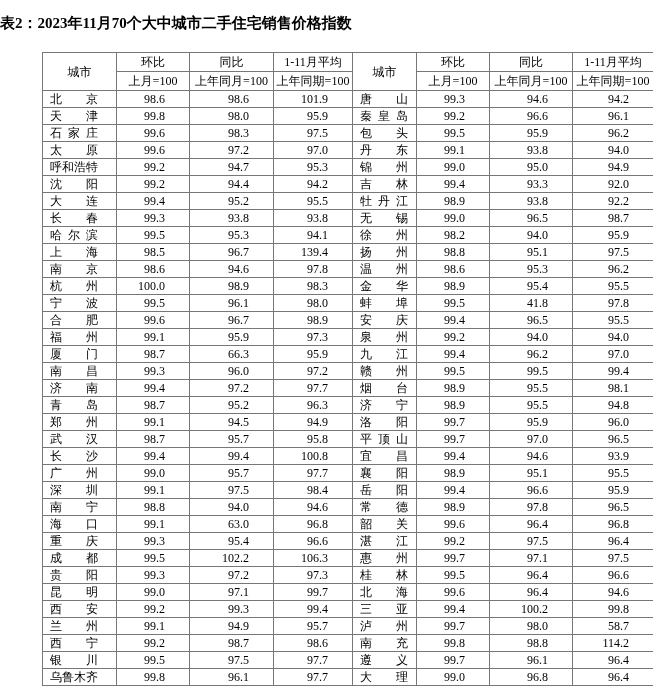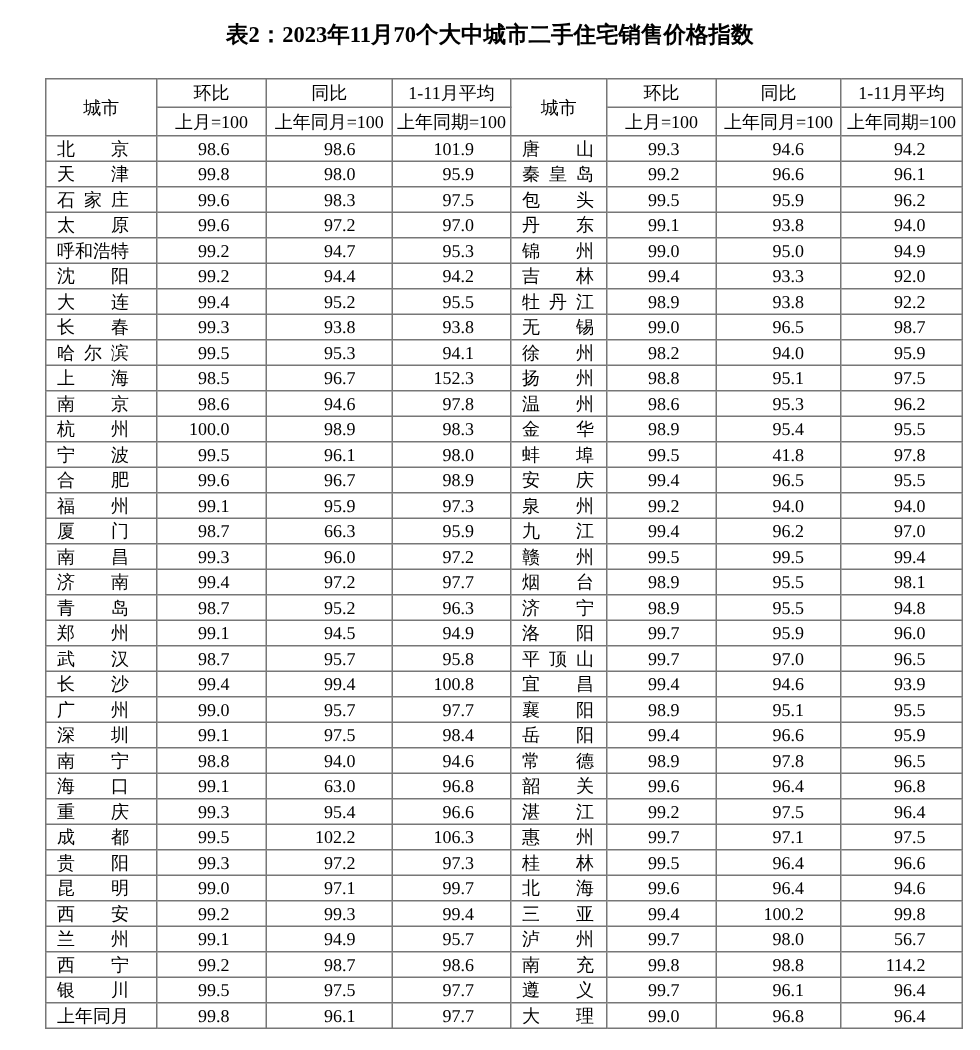--- a/index.html
+++ b/index.html
@@ -10,27 +10,27 @@
   body {
     width: 653px;
     height: 700px;
     overflow: hidden;
     color: #000;
     font-family: "Liberation Serif", "DejaVu Serif", serif;
   }
   .title {
     font-size: 15px;
     font-weight: bold;
-    text-align: center;
+    text-align: left;
     margin: 14px 0 19px 0;
   }
   table.price-table {
     border-collapse: collapse;
     table-layout: fixed;
-    margin-left: 30px;
+    margin-left: 42px;
     width: 611px;
   }
   .price-table th,
   .price-table td {
     border: 1px solid #777777;
     padding: 0;
     font-size: 12px;
     font-weight: normal;
     white-space: nowrap;
     overflow: hidden;
@@ -194,21 +194,21 @@
     <td class="city"><span class="city-name">徐州</span></td>
     <td class="num">98.2</td>
     <td class="num">94.0</td>
     <td class="num">95.9</td>
   </tr>
 
   <tr>
     <td class="city"><span class="city-name">上海</span></td>
     <td class="num">98.5</td>
     <td class="num">96.7</td>
-    <td class="num">152.3</td>
+    <td class="num">139.4</td>
     <td class="city"><span class="city-name">扬州</span></td>
     <td class="num">98.8</td>
     <td class="num">95.1</td>
     <td class="num">97.5</td>
   </tr>
 
   <tr>
     <td class="city"><span class="city-name">南京</span></td>
     <td class="num">98.6</td>
     <td class="num">94.6</td>
@@ -440,21 +440,21 @@
   </tr>
 
   <tr>
     <td class="city"><span class="city-name">兰州</span></td>
     <td class="num">99.1</td>
     <td class="num">94.9</td>
     <td class="num">95.7</td>
     <td class="city"><span class="city-name">泸州</span></td>
     <td class="num">99.7</td>
     <td class="num">98.0</td>
-    <td class="num">56.7</td>
+    <td class="num">58.7</td>
   </tr>
 
   <tr>
     <td class="city"><span class="city-name">西宁</span></td>
     <td class="num">99.2</td>
     <td class="num">98.7</td>
     <td class="num">98.6</td>
     <td class="city"><span class="city-name">南充</span></td>
     <td class="num">99.8</td>
     <td class="num">98.8</td>
@@ -466,21 +466,21 @@
     <td class="num">99.5</td>
     <td class="num">97.5</td>
     <td class="num">97.7</td>
     <td class="city"><span class="city-name">遵义</span></td>
     <td class="num">99.7</td>
     <td class="num">96.1</td>
     <td class="num">96.4</td>
   </tr>
 
   <tr>
-    <td class="city"><span class="city-name">上年同月</span></td>
+    <td class="city"><span class="city-name">乌鲁木齐</span></td>
     <td class="num">99.8</td>
     <td class="num">96.1</td>
     <td class="num">97.7</td>
     <td class="city"><span class="city-name">大理</span></td>
     <td class="num">99.0</td>
     <td class="num">96.8</td>
     <td class="num">96.4</td>
   </tr>
 </tbody>
   </table>

